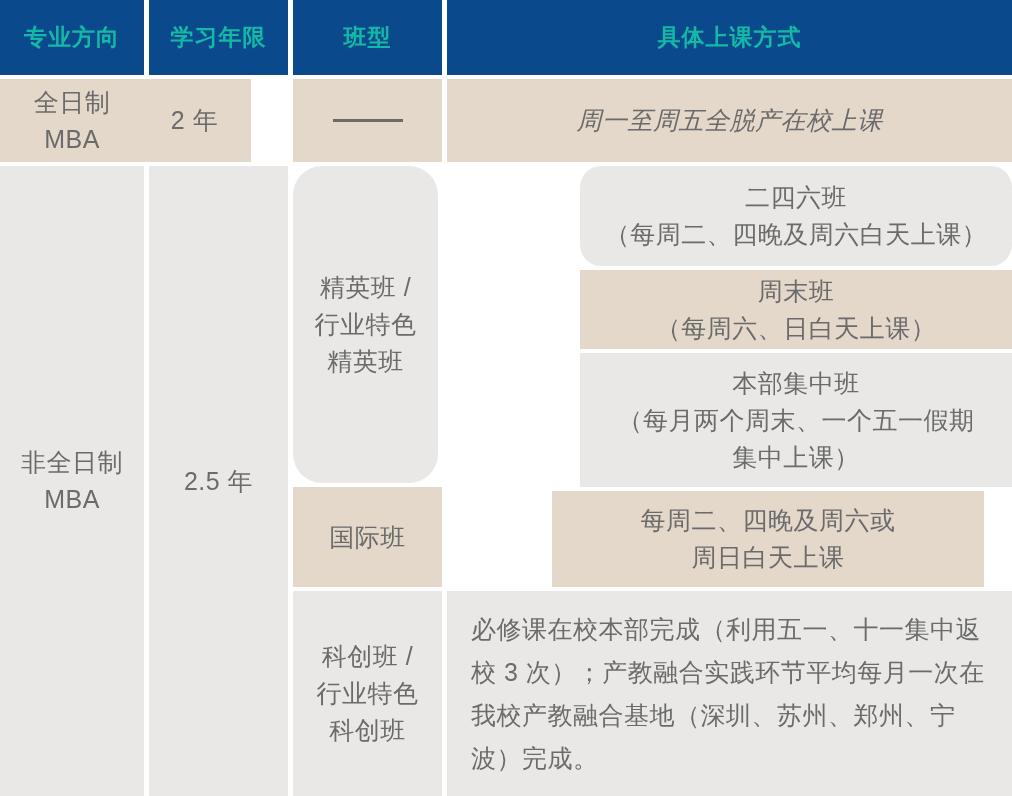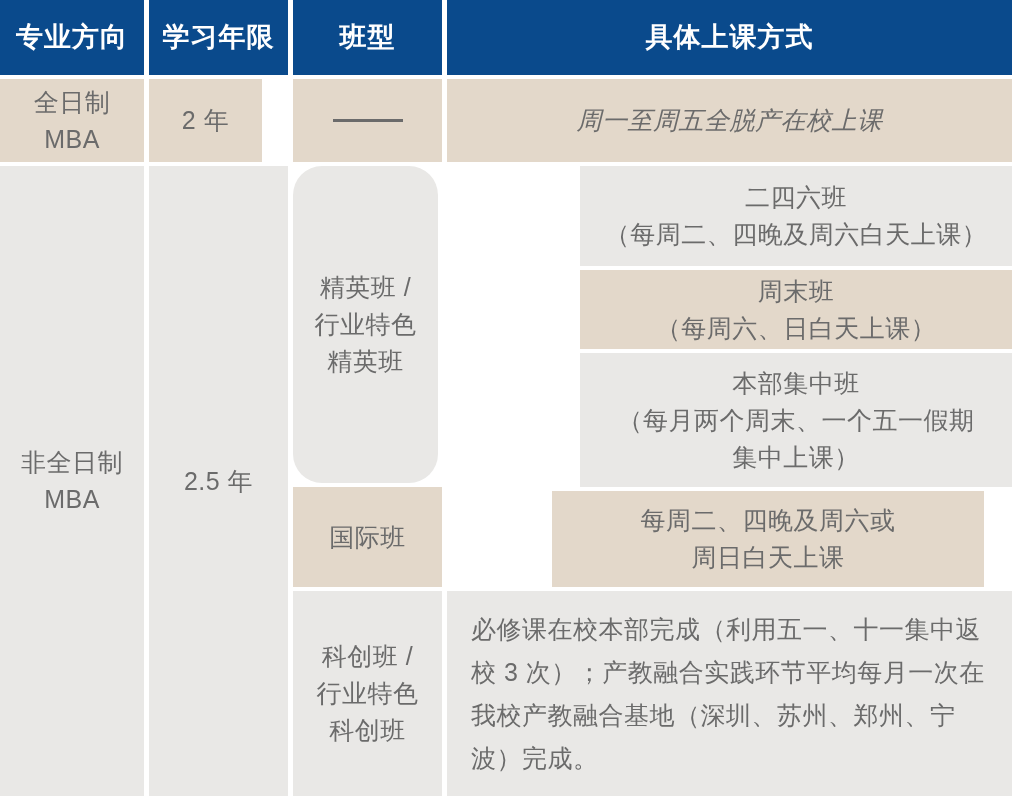--- a/index.html
+++ b/index.html
@@ -23,23 +23,23 @@
     text-align:center;
     color:#6b6b6b;
     font-size:25px;
     line-height:1.48;
     letter-spacing:0.5px;
     white-space:pre-line;
     padding:0 6px;
   }
   .hdr{
     background:#0A4A8C;
-    color:#ffffff;
+    color:#14b8a6;
     font-weight:bold;
-    font-size:27px;
+    font-size:23px;
     letter-spacing:1px;
   }
   .beige{ background:#E3D8CA; }
   .gray { background:#E9E8E6; }
 
   .dash{
     display:block;
     width:70px;
     height:3px;
     background:#6b6b6b;
@@ -59,35 +59,35 @@
 
 <div id="table">
 
   <div class="cell hdr" style="left:0px;top:0px;width:144px;height:75px;">专业方向</div>
   <div class="cell hdr" style="left:149px;top:0px;width:139px;height:75px;">学习年限</div>
   <div class="cell hdr" style="left:293px;top:0px;width:149px;height:75px;text-align:center;">班型</div>
   <div class="cell hdr" style="left:447px;top:0px;width:565px;height:75px;">具体上课方式</div>
 
   <div class="cell beige" style="left:0px;top:79px;width:144px;height:83px;">全日制
 MBA</div>
-  <div class="cell beige" style="left:149px;top:79px;width:113px;height:83px;">2 年</div>
+  <div class="cell beige" style="left:138px;top:79px;width:113px;height:83px;">2 年</div>
   <div class="cell beige" style="left:293px;top:79px;width:149px;height:83px;">
     <span class="dash"></span>
   </div>
   <div class="cell beige" style="left:447px;top:79px;width:565px;height:83px;font-style:italic;">周一至周五全脱产在校上课</div>
 
   <div class="cell gray" style="left:0px;top:166px;width:144px;height:630px;">非全日制
 MBA</div>
   <div class="cell gray" style="left:149px;top:166px;width:139px;height:630px;">2.5 年</div>
 
   <div class="cell gray" style="left:293px;top:166px;width:145px;height:317px;border-radius:29px;">精英班 /
 行业特色
 精英班</div>
 
-  <div class="cell gray" style="left:580px;top:166px;width:432px;height:100px;">二四六班
+  <div class="cell gray" style="left:580px;top:166px;width:432px;height:100px;border-radius:21px;">二四六班
 （每周二、四晚及周六白天上课）</div>
   <div class="cell beige" style="left:580px;top:270px;width:432px;height:79px;">周末班
 （每周六、日白天上课）</div>
   <div class="cell gray" style="left:580px;top:353px;width:432px;height:134px;">本部集中班
 （每月两个周末、一个五一假期
 集中上课）</div>
 
   <div class="cell beige" style="left:293px;top:487px;width:149px;height:100px;">国际班</div>
   <div class="cell beige" style="left:552px;top:491px;width:432px;height:96px;">每周二、四晚及周六或
 周日白天上课</div>

